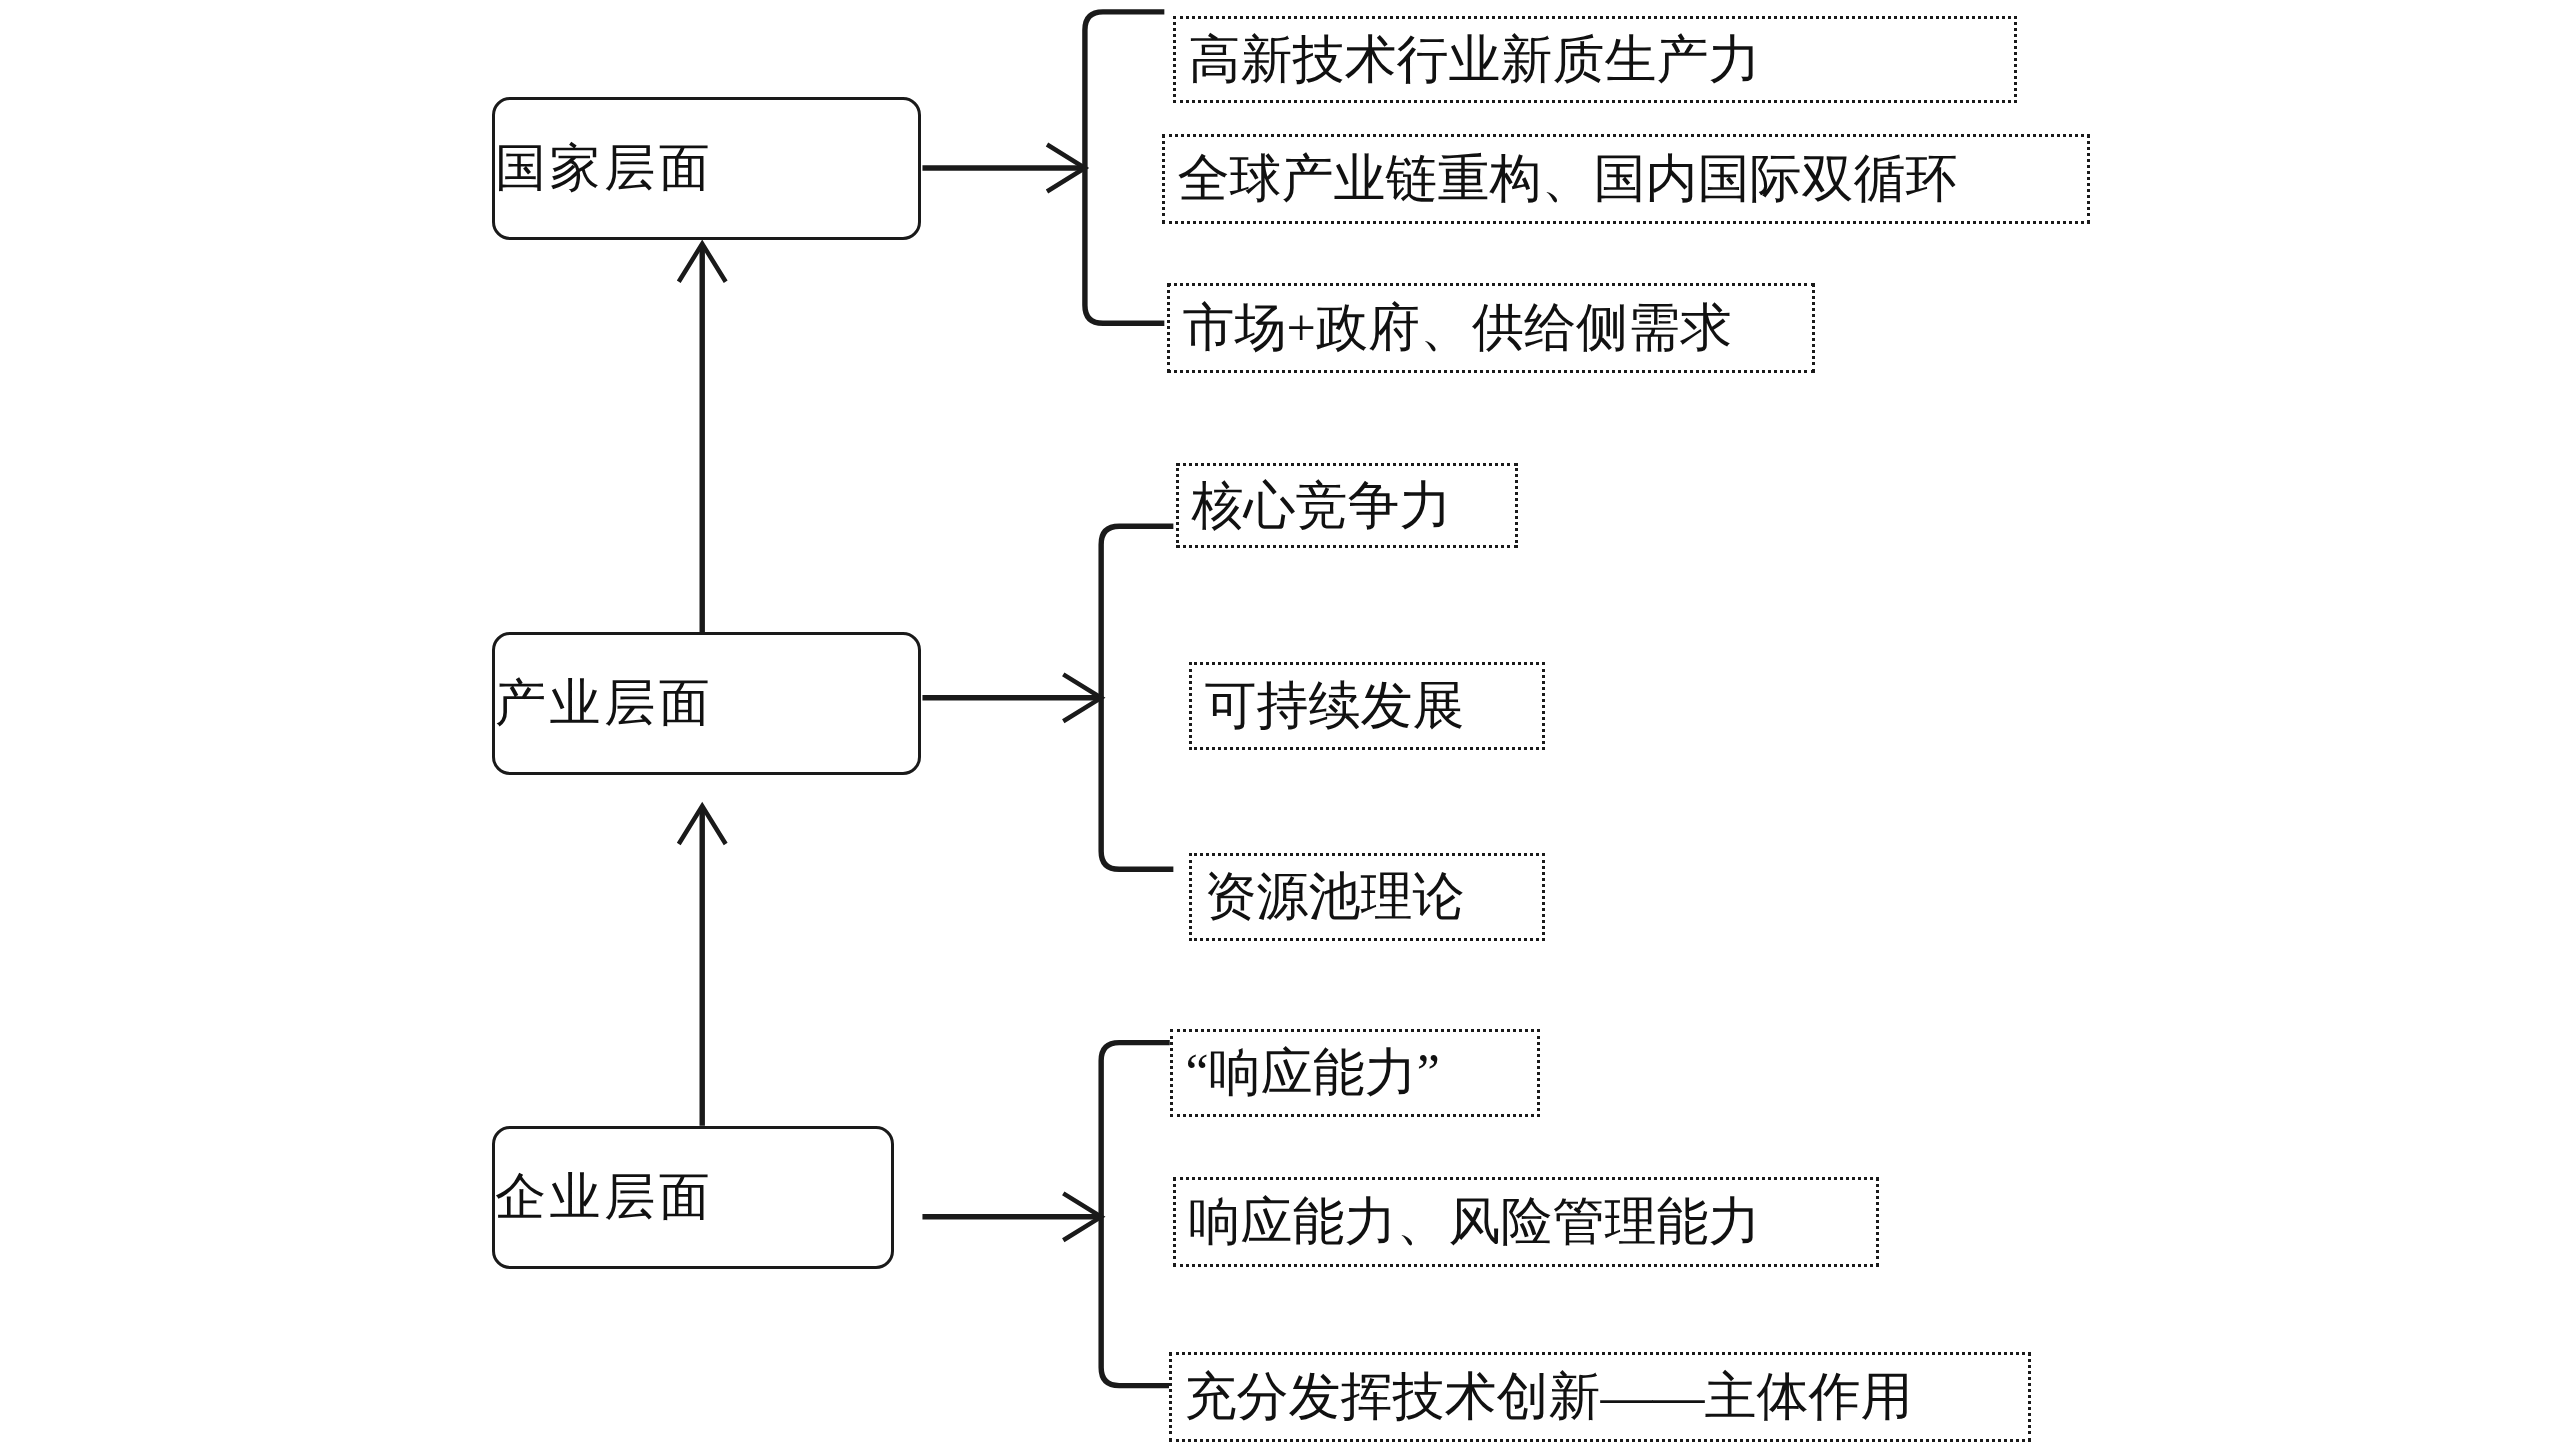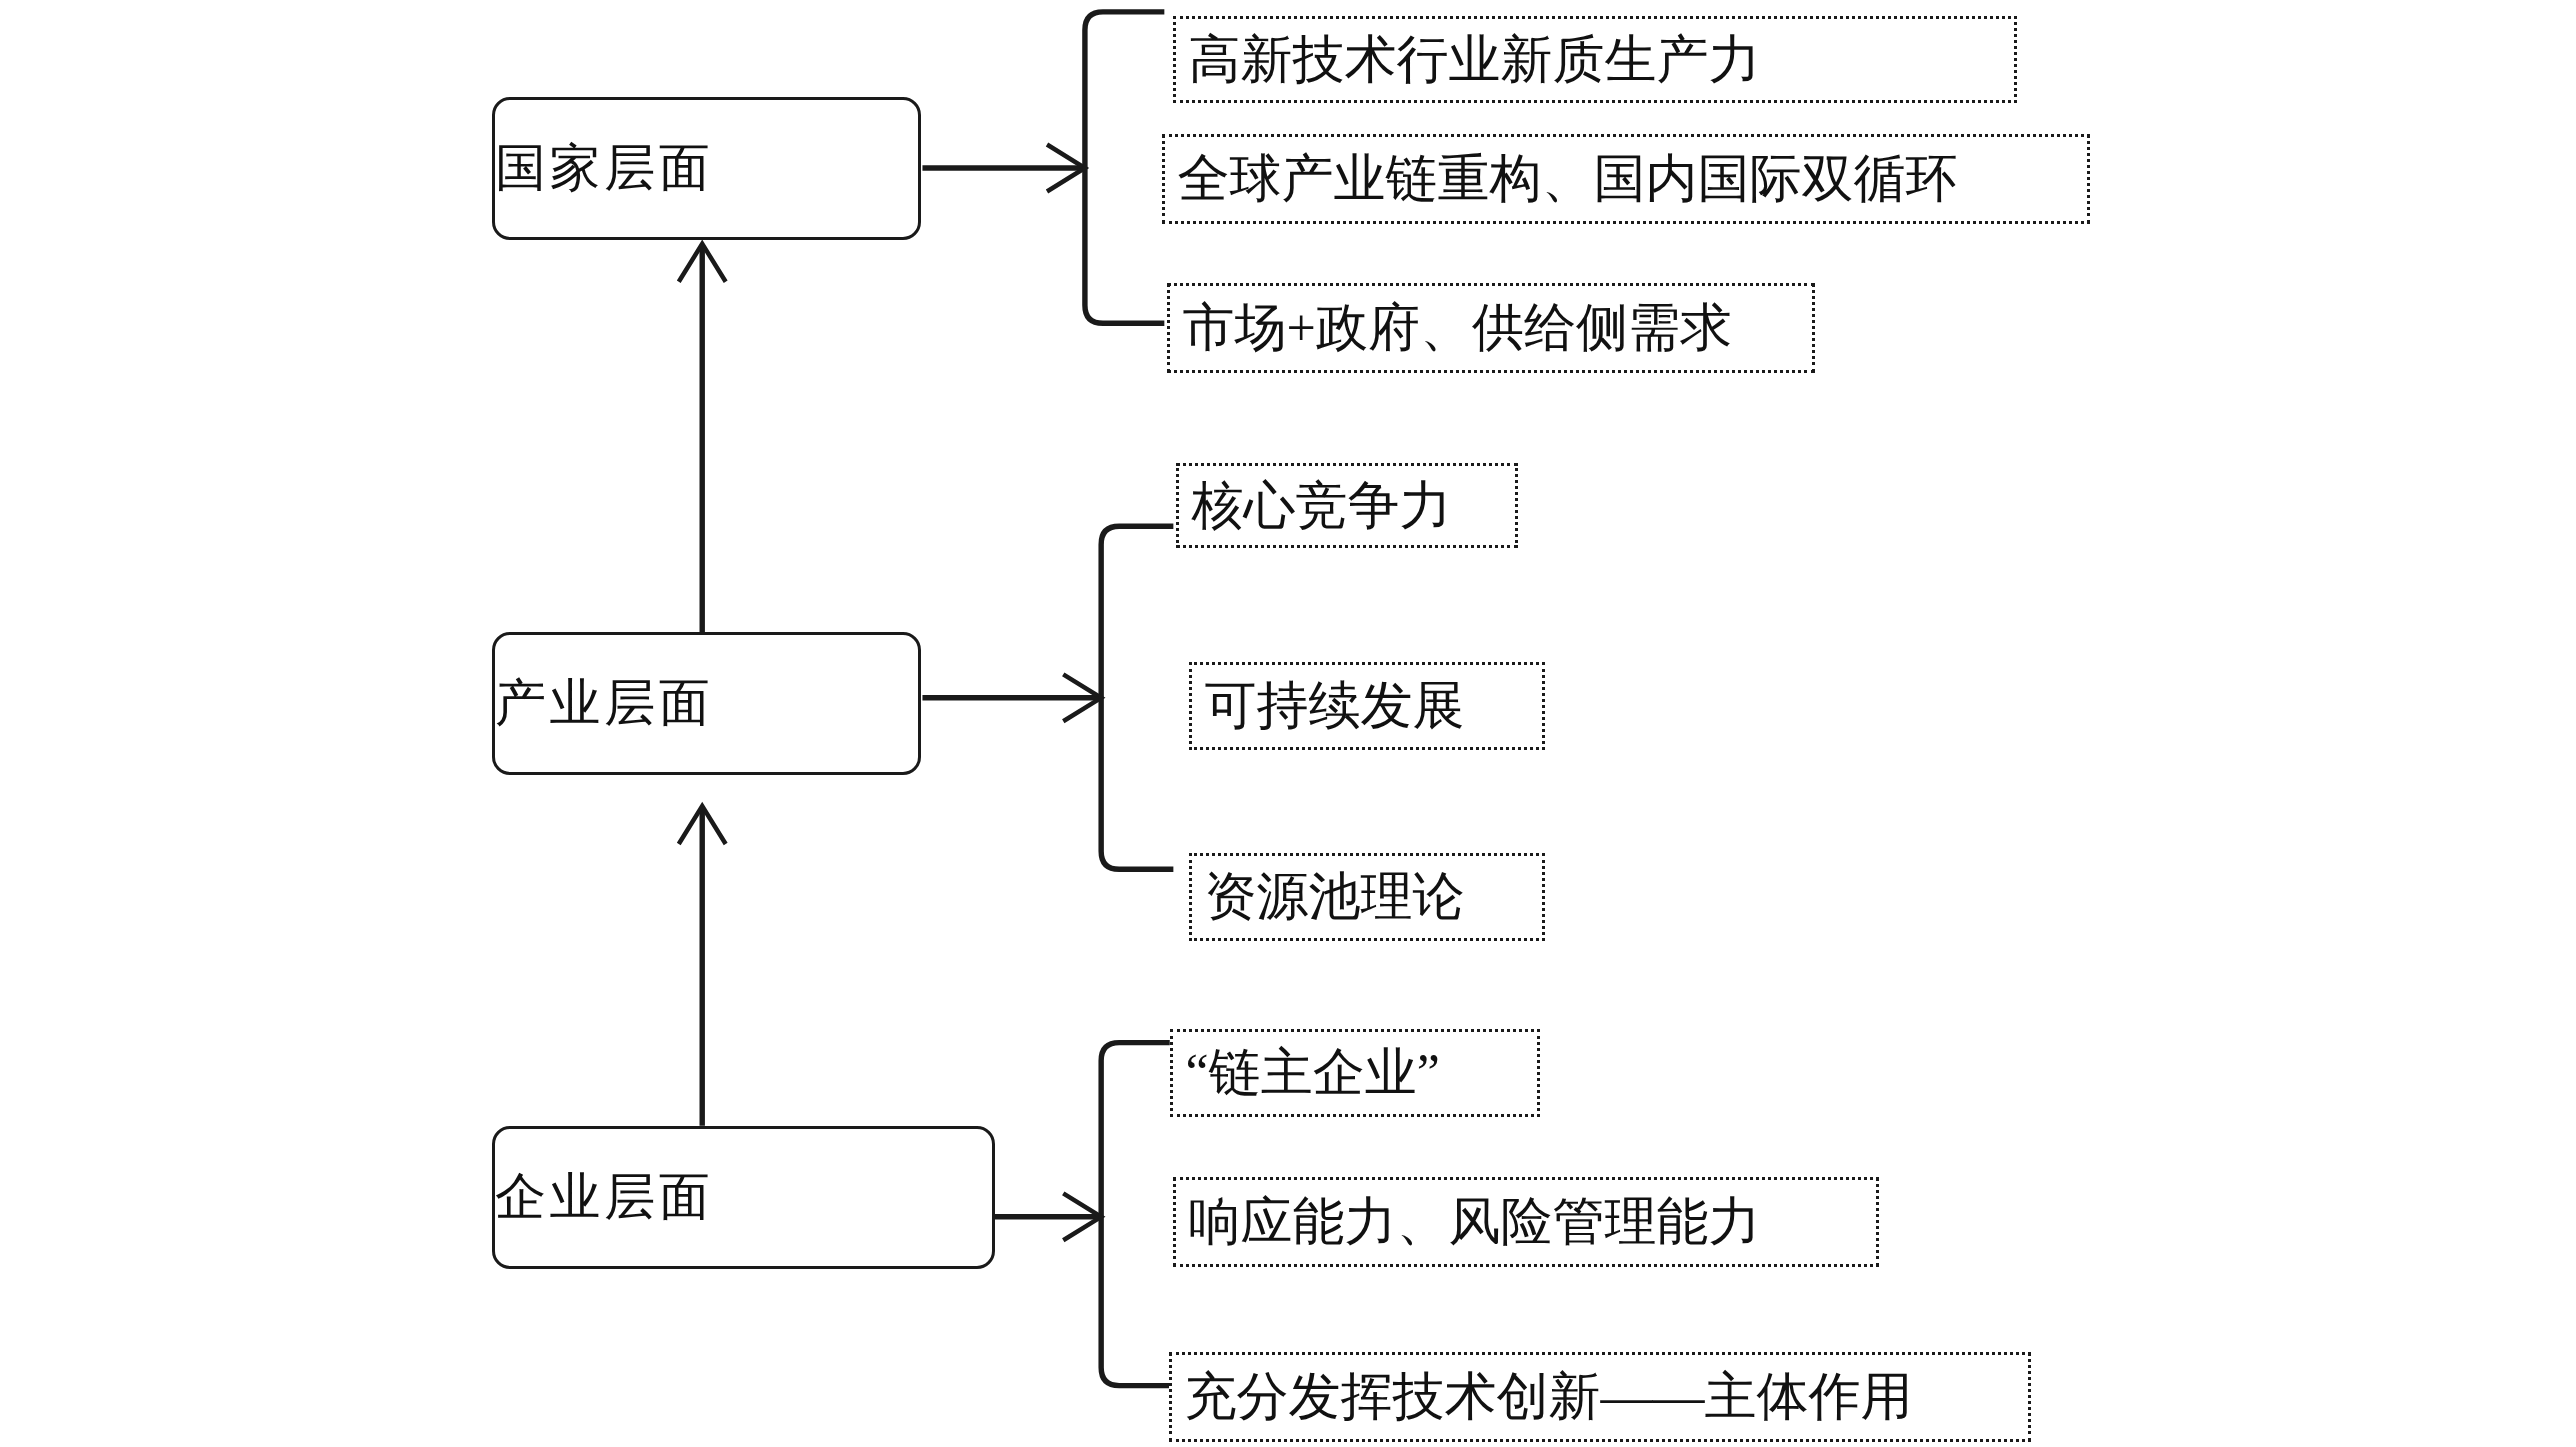--- a/index.html
+++ b/index.html
@@ -100,21 +100,21 @@
   </svg>
 
   <div class="level-box" style="left:492px; top:97px; width:429px; height:143px;">
     <span class="label">国家层面</span>
   </div>
 
   <div class="level-box" style="left:492px; top:632px; width:429px; height:143px;">
     <span class="label">产业层面</span>
   </div>
 
-  <div class="level-box" style="left:492px; top:1126px; width:503px; height:143px;">
+  <div class="level-box" style="left:492px; top:1126px; width:402px; height:143px;">
     <span class="label">企业层面</span>
   </div>
 
   <div class="leaf-box" style="left:1173px; top:16px; width:844px; height:87px;">
     <span class="label">高新技术行业新质生产力</span>
   </div>
 
   <div class="leaf-box" style="left:1162px; top:134px; width:928px; height:90px;">
     <span class="label">全球产业链重构、国内国际双循环</span>
   </div>
@@ -129,21 +129,21 @@
 
   <div class="leaf-box" style="left:1189px; top:662px; width:356px; height:88px;">
     <span class="label">可持续发展</span>
   </div>
 
   <div class="leaf-box" style="left:1189px; top:853px; width:356px; height:88px;">
     <span class="label">资源池理论</span>
   </div>
 
   <div class="leaf-box" style="left:1170px; top:1029px; width:370px; height:88px;">
-    <span class="label">“链主企业”</span>
+    <span class="label">“响应能力”</span>
   </div>
 
   <div class="leaf-box" style="left:1173px; top:1177px; width:706px; height:90px;">
     <span class="label">响应能力、风险管理能力</span>
   </div>
 
   <div class="leaf-box" style="left:1169px; top:1352px; width:862px; height:90px;">
     <span class="label">充分发挥技术创新——主体作用</span>
   </div>
 

